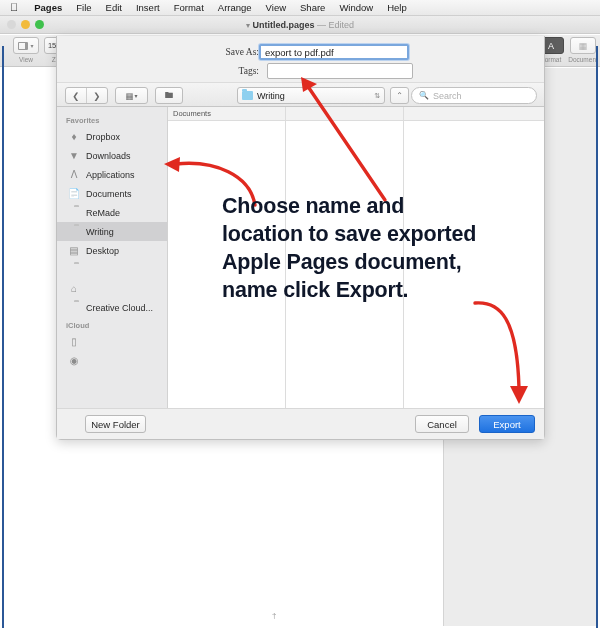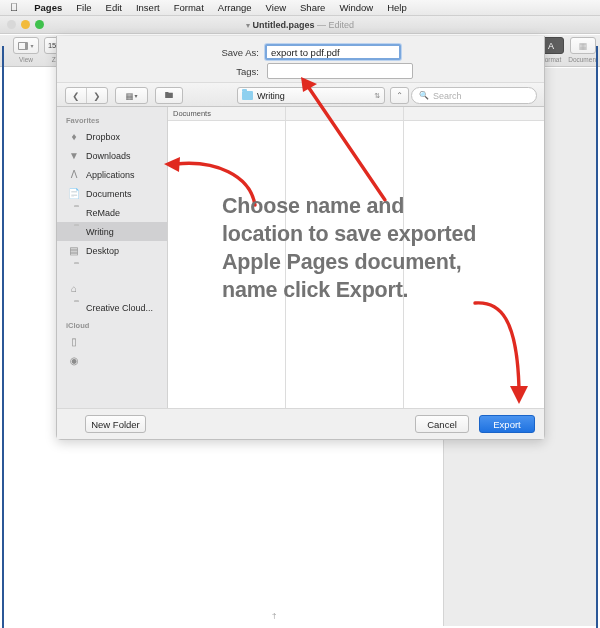--- a/index.html
+++ b/index.html
@@ -117,21 +117,21 @@
     border: 1px solid #c0c0c0;
     border-top: none;
     border-radius: 0 0 5px 5px;
     box-shadow: 0 3px 12px rgba(0,0,0,0.18);
   }
   .sheet-top {
     position: absolute; left: 0; top: 0; width: 100%; height: 46px;
     background: #f0f0f0;
   }
   .field-row { position: absolute; display: flex; align-items: center; }
-  .field-label { font-size: 9.5px; color: #3a3a3a; text-align: right; width: 52px; }
+  .field-label { font-size: 9.5px; color: #3a3a3a; text-align: right; width: 52px; font-family: Liberation Serif, serif; }
   .txtfield {
     height: 16px; background: #ffffff;
     border: 1px solid #b4b4b4; border-radius: 2px;
     font-size: 9.5px; color: #1a1a1a;
     padding: 0 4px; display: flex; align-items: center;
   }
   .txtfield.focused { border: 2px solid #7aa7dd; box-shadow: 0 0 0 1px #bcd3ef; }
 
   
   .navbar {
@@ -247,21 +247,21 @@
     right: 9px; width: 56px;
     background: linear-gradient(#4a93ef, #1f72e0);
     border: 1px solid #1a64c8; color: #ffffff;
   }
 
   
   .anno { position: absolute; left: 0; top: 0; width: 600px; height: 628px; pointer-events: none; }
   .anno-text {
     position: absolute; left: 222px; top: 192px; width: 310px;
     font-size: 21.5px; line-height: 28px;
-    font-weight: bold; color: #737373;
+    font-weight: bold; color: #0f172a;
     font-family: "Liberation Sans", sans-serif;
     letter-spacing: -0.2px;
   }
   .anno-text div { white-space: nowrap; }
 </style>
 </head>
 <body>
 
 <div id="root">
 
@@ -402,21 +402,21 @@
     </div>
 
     <div class="win-border"></div>
   </div>
 
   <div class="sheet">
 
     <div class="sheet-top">
       <div class="field-row" style="left:150px; top:8px;">
         <span class="field-label">Save As:</span>
-        <span class="txtfield focused" style="width:136px; margin-left:6px;">export to pdf.pdf</span>
+        <span class="txtfield focused" style="width:150px; ">export to pdf.pdf</span>
       </div>
       <div class="field-row" style="left:150px; top:27px;">
         <span class="field-label">Tags:</span>
         <span class="txtfield" style="width:146px; margin-left:8px;" placeholder=""></span>
       </div>
     </div>
 
     <div class="navbar">
       <div class="nav-seg" style="left:8px; width:43px;">
         <div>❮</div>

